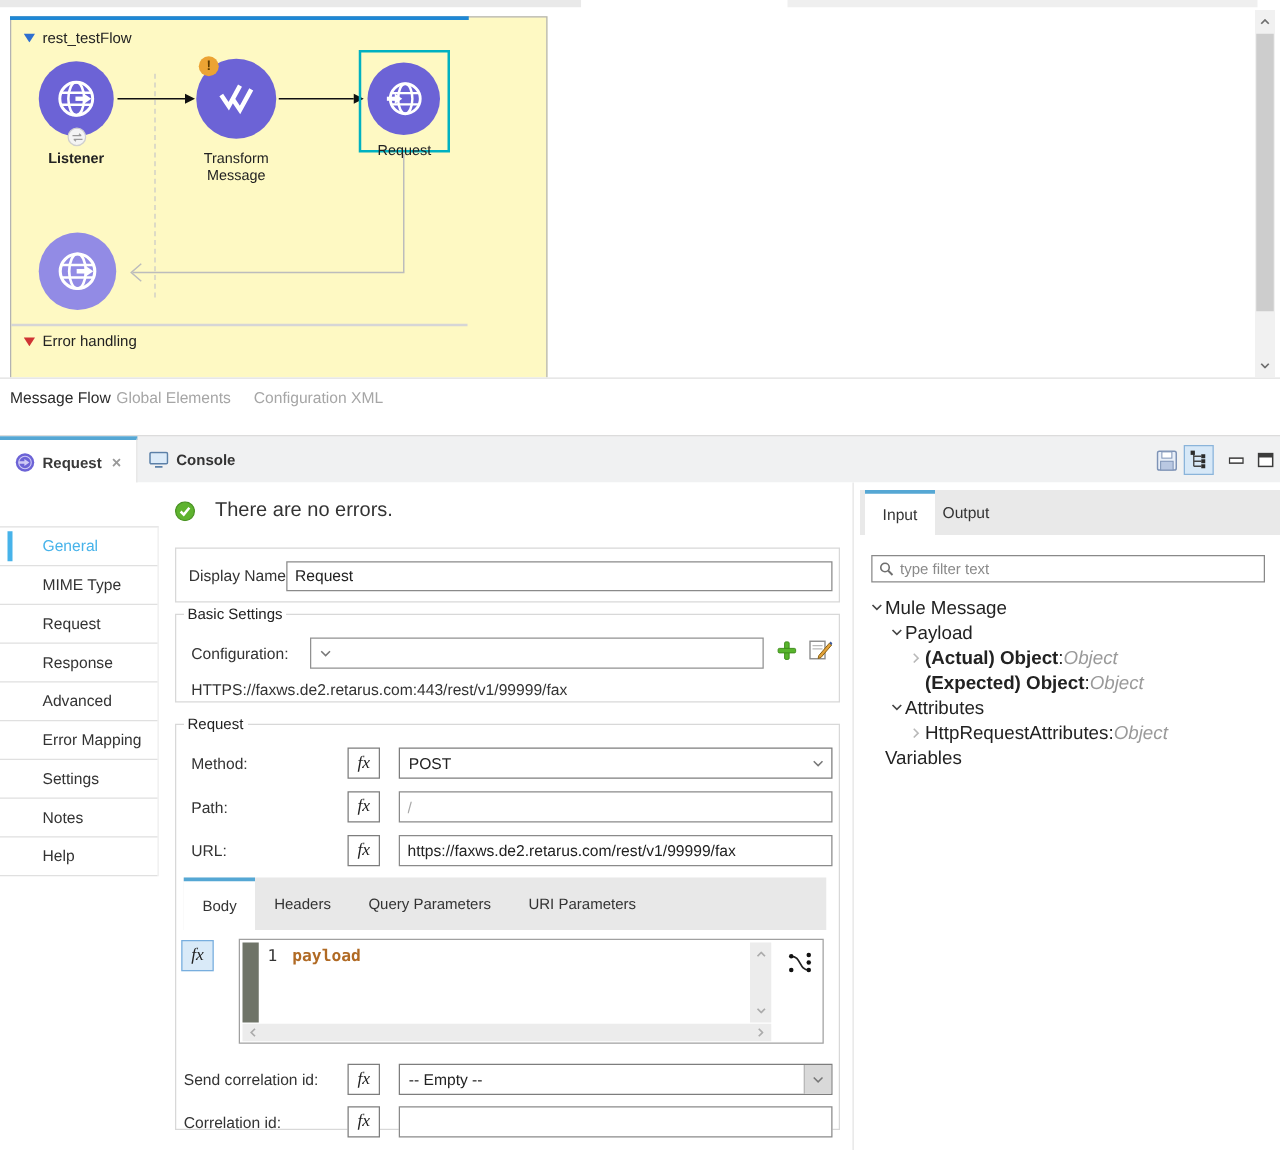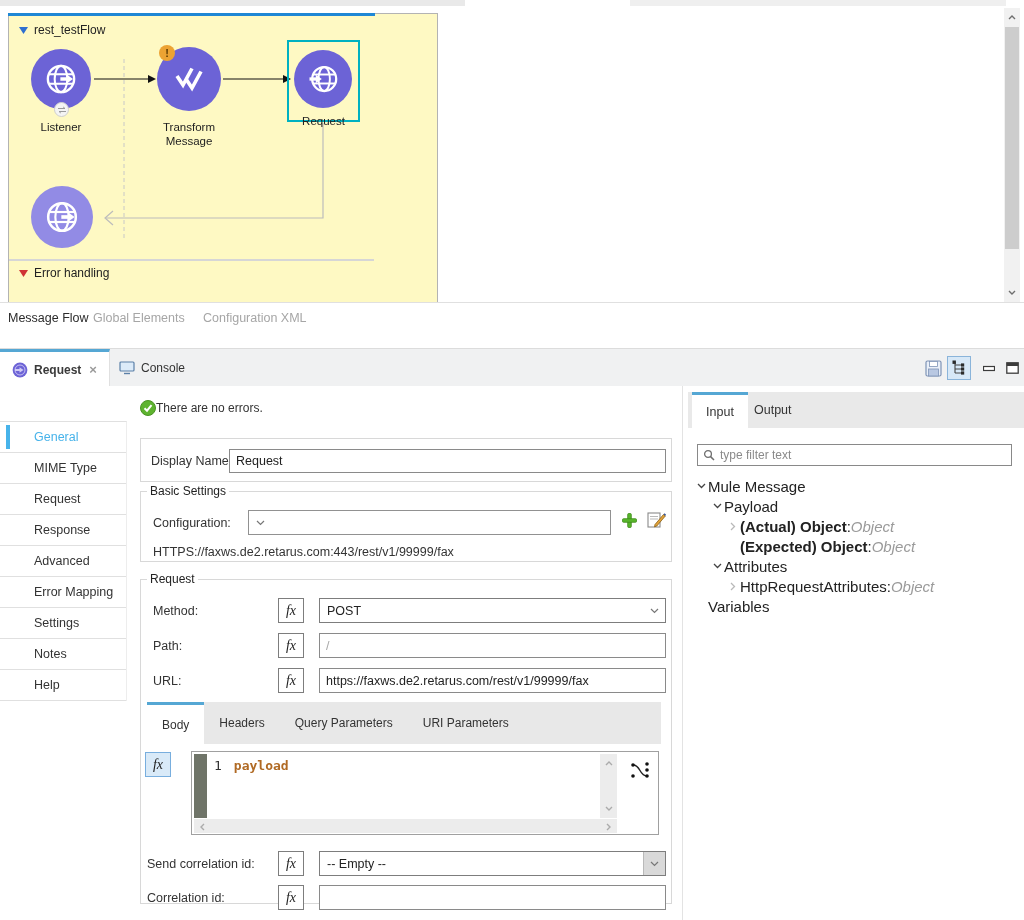--- a/index.html
+++ b/index.html
@@ -38,21 +38,21 @@
   .tbtn { position:absolute; top:7px; width:24px; height:24px; display:flex; align-items:center; justify-content:center; }
   .tbtn.lit { background:#d7e8f7; border:1px solid #8ab4da; }
   
   #props { left:0; top:386px; width:1024px; height:534px; background:#fff; }
   
   #psidebar { position:absolute; left:0; top:35px; width:127px; border-top:1px solid #e0e0e0; border-right:1px solid #ededed; }
   .side-item { position:relative; height:31px; line-height:31px; padding-left:34px; font-size:12.5px; color:#333; border-bottom:1px solid #e0e0e0; cursor:default; }
   .side-item.active { color:#47b3ea; }
   .side-item.active::before { content:""; position:absolute; left:6px; top:3px; bottom:3px; width:4px; background:#47b3ea; }
   
-  #status { position:absolute; left:140px; top:14px; display:flex; align-items:center; gap:0; font-size:12px; color:#333; }
+  #status { position:absolute; left:140px; top:14px; display:flex; align-items:center; gap:16px; font-size:16px; color:#333; }
   
   .grp { position:absolute; border:1px solid #d8d8d8; background:#fff; }
   fieldset.grp { padding:0; }
   fieldset.grp legend { font-size:12px; color:#222; margin-left:6px; padding:0 3px; }
   .frow { position:absolute; display:flex; align-items:center; }
   .flabel { font-size:12.5px; color:#333; }
   .tinput { border:1px solid #8a8a8a; background:#fff; font-size:12.5px; color:#222; padding:0 6px; font-family:"Liberation Sans",sans-serif; height:24px; }
   .combo { border:1px solid #919191; background:#fff; height:25px; display:flex; align-items:center; font-size:12.5px; color:#222; }
   .combo .cval { flex:1; padding:0 7px; white-space:nowrap; overflow:hidden; }
   .combo .cbtn { width:22px; height:100%; display:flex; align-items:center; justify-content:center; }
@@ -127,21 +127,21 @@
         <rect x="11.6" y="10.9" width="4.4" height="2.2" fill="#fff"></rect>
         <polygon points="15.6,9.2 19.6,12 15.6,14.8" fill="#fff"></polygon>
       </svg>
     </div>
     <div class="badge sync-badge" style="left:45px;top:88px;">
       <svg width="10" height="8" viewBox="0 0 10 8">
           <path d="M1,2.5 H8 M8,2.5 L6.2,1" stroke="#9a9a9a" stroke-width="1" fill="none"></path>
           <path d="M9,5.5 H2 M2,5.5 L3.8,7" stroke="#9a9a9a" stroke-width="1" fill="none"></path>
         </svg>
     </div>
-    <div class="node-label" style="left:12px;top:106px;width:80px;">Listener</div>
+    <div class="node-label" style="left:12px;top:106px;width:80px;font-weight:bold;">Listener</div>
 
     <div class="node-circle" style="left:148px;top:33px;width:64px;height:64px;background:#6c63d6;">
       <svg width="36" height="30" viewBox="0 0 24 20">
         <path d="M4,8 l4,6 6,-11" fill="none" stroke="#fff" stroke-width="2.4"></path>
         <path d="M10,10 l4,6 6,-11" fill="none" stroke="#fff" stroke-width="2.4"></path>
       </svg>
     </div>
     <div class="badge warn-badge" style="left:150px;top:31px;">
         <span>!</span>
       </div>
@@ -204,21 +204,21 @@
   <div class="edtab active" style="left:0;">
     <svg width="16" height="16" viewBox="0 0 16 16">
       <circle cx="8" cy="8" r="7.4" fill="#6c63d6"></circle>
       <rect x="3" y="7" width="5" height="2" fill="#cfcaf5"></rect>
       <polygon points="7.5,5.2 11.5,8 7.5,10.8" fill="#cfcaf5"></polygon>
       <circle cx="8" cy="8" r="5" fill="none" stroke="#cfcaf5" stroke-width="0.9"></circle>
     </svg>
     <span>Request</span>
     <span class="tab-close">×</span>
   </div>
-  <div class="edtab" style="left:107px;">
+  <div class="edtab" style="left:107px;font-weight:bold;">
     <svg width="16" height="14" viewBox="0 0 16 14">
       <rect x="1" y="1" width="14" height="9" rx="1" fill="#dcebf9" stroke="#5b80a8" stroke-width="1.2"></rect>
       <line x1="5" y1="12.5" x2="11" y2="12.5" stroke="#5b80a8" stroke-width="1.4"></line>
     </svg>
     <span>Console</span>
   </div>
 
   <div class="tbtn" style="left:921px;">
     <svg width="17" height="17" viewBox="0 0 17 17">
       <rect x="1" y="1" width="15" height="15" rx="1.5" fill="#e9eff8" stroke="#7e93b6" stroke-width="1.2"></rect>

